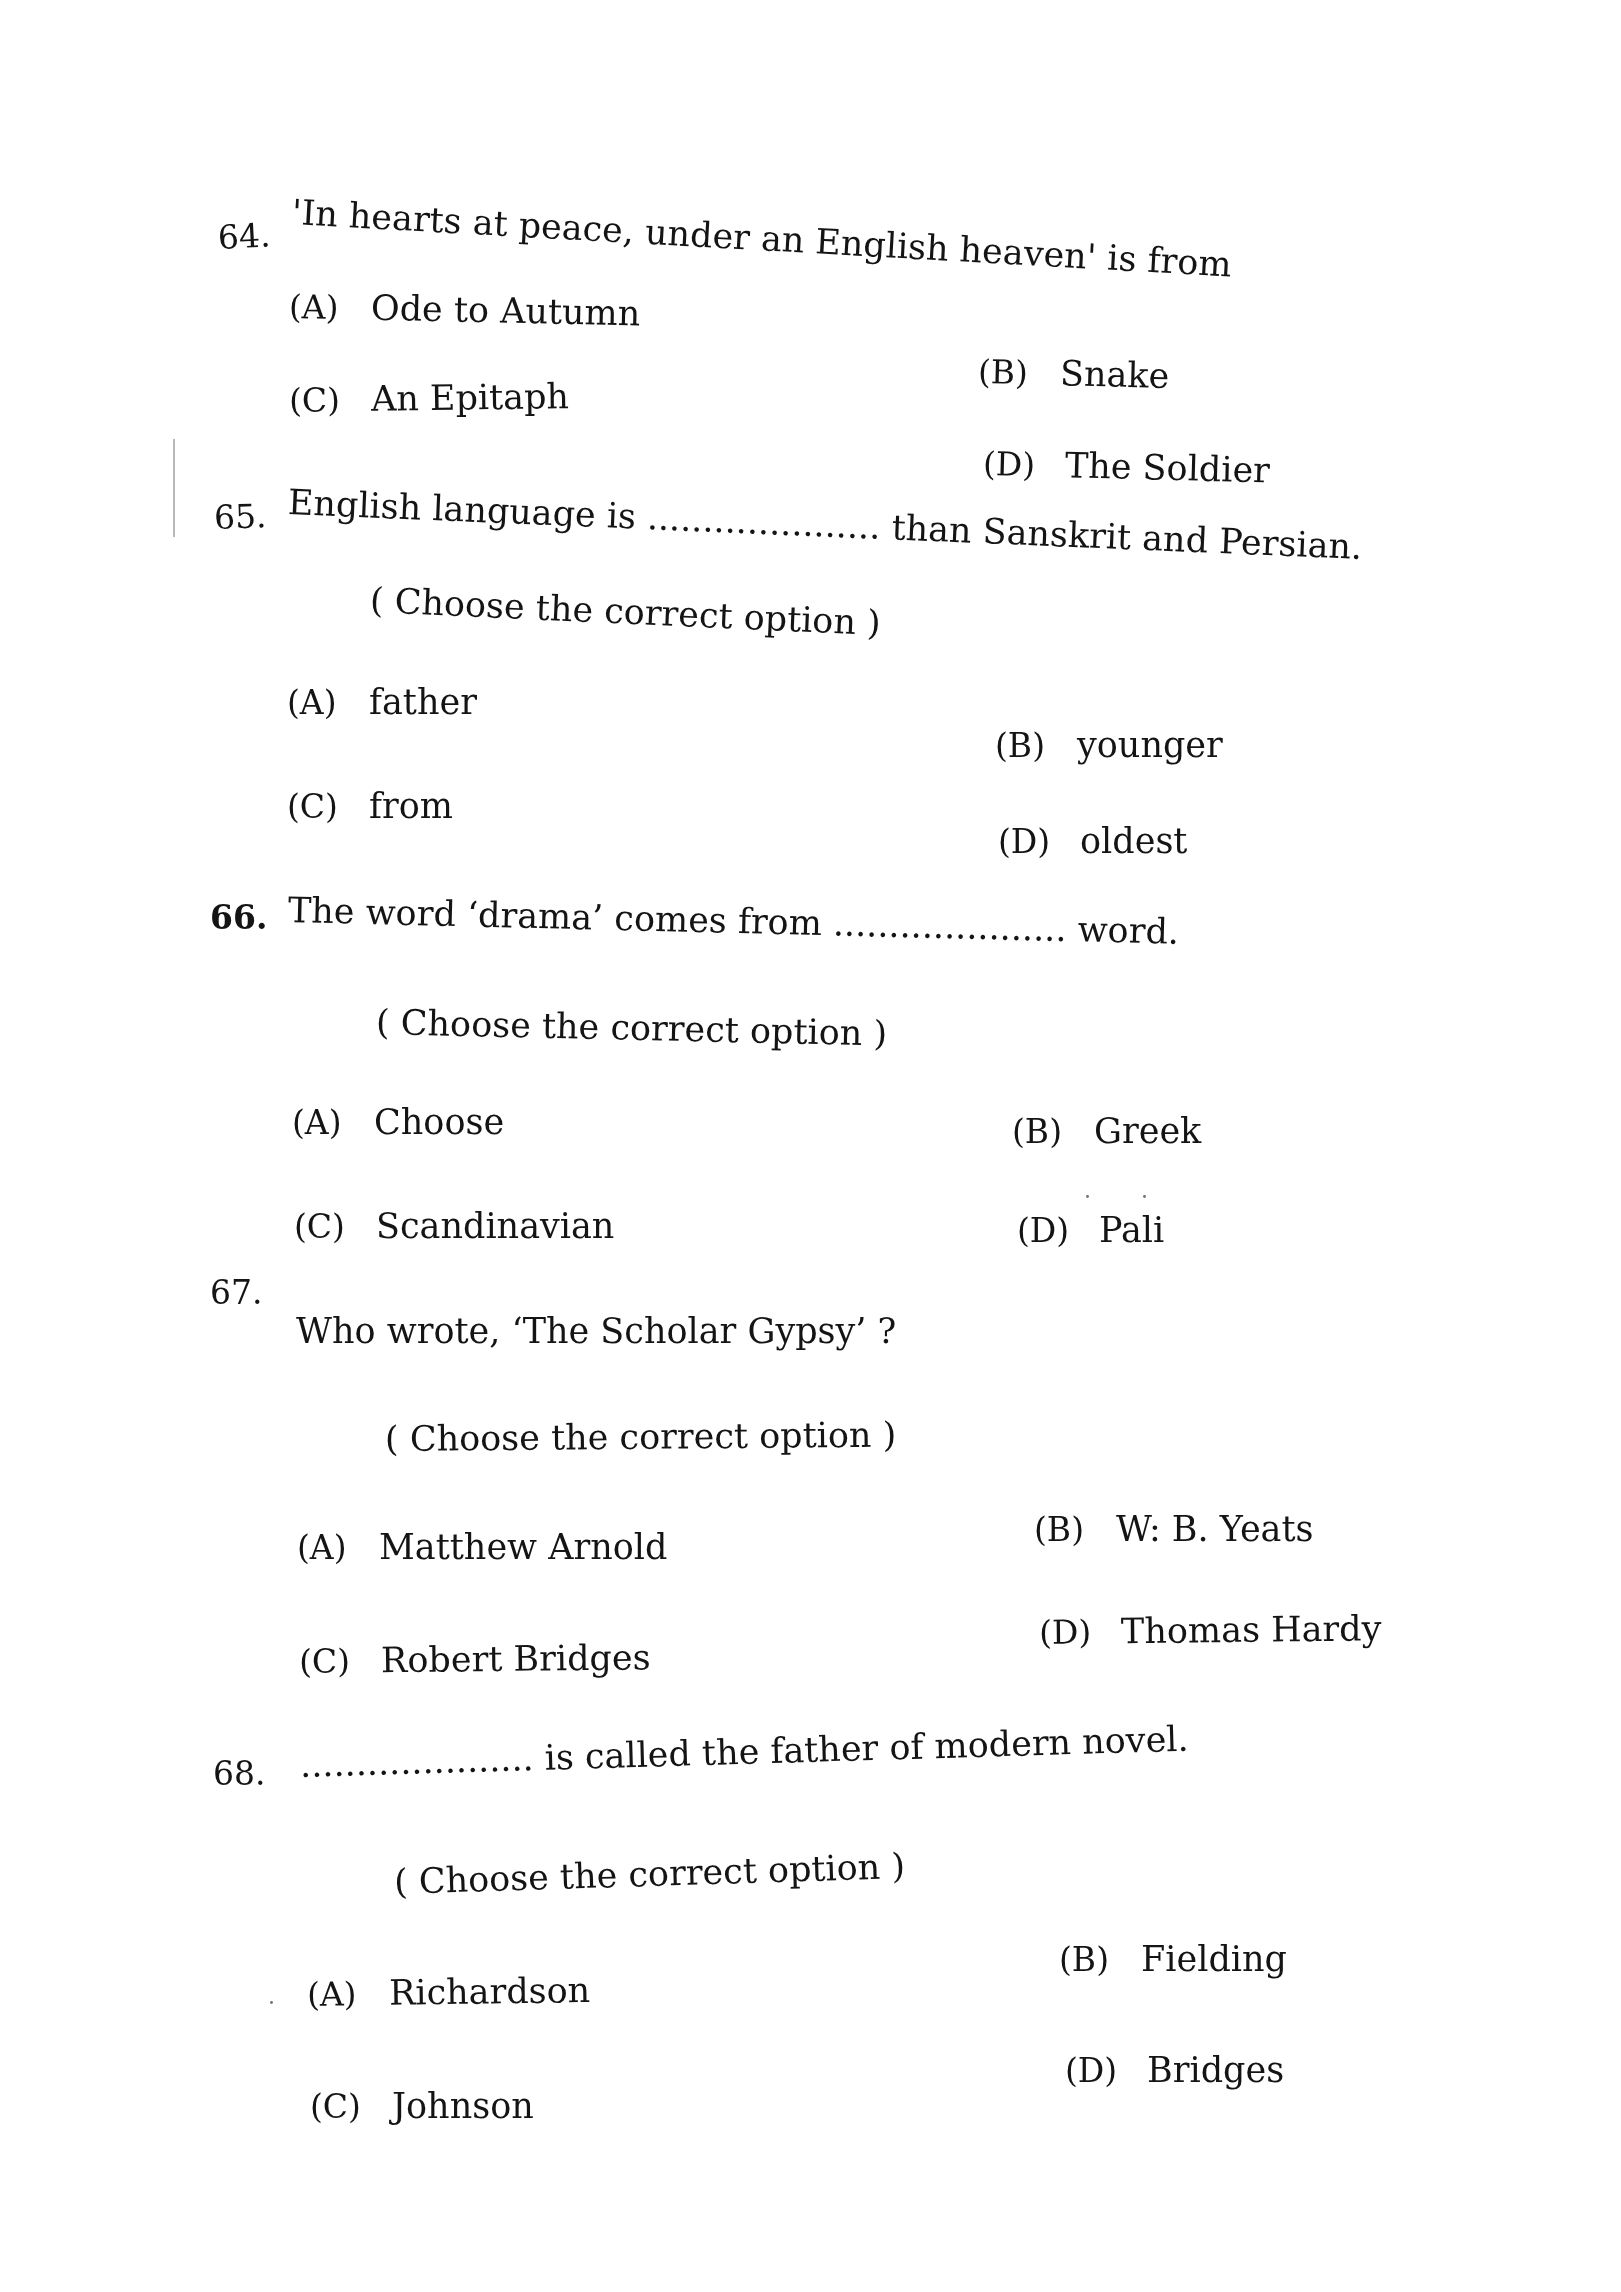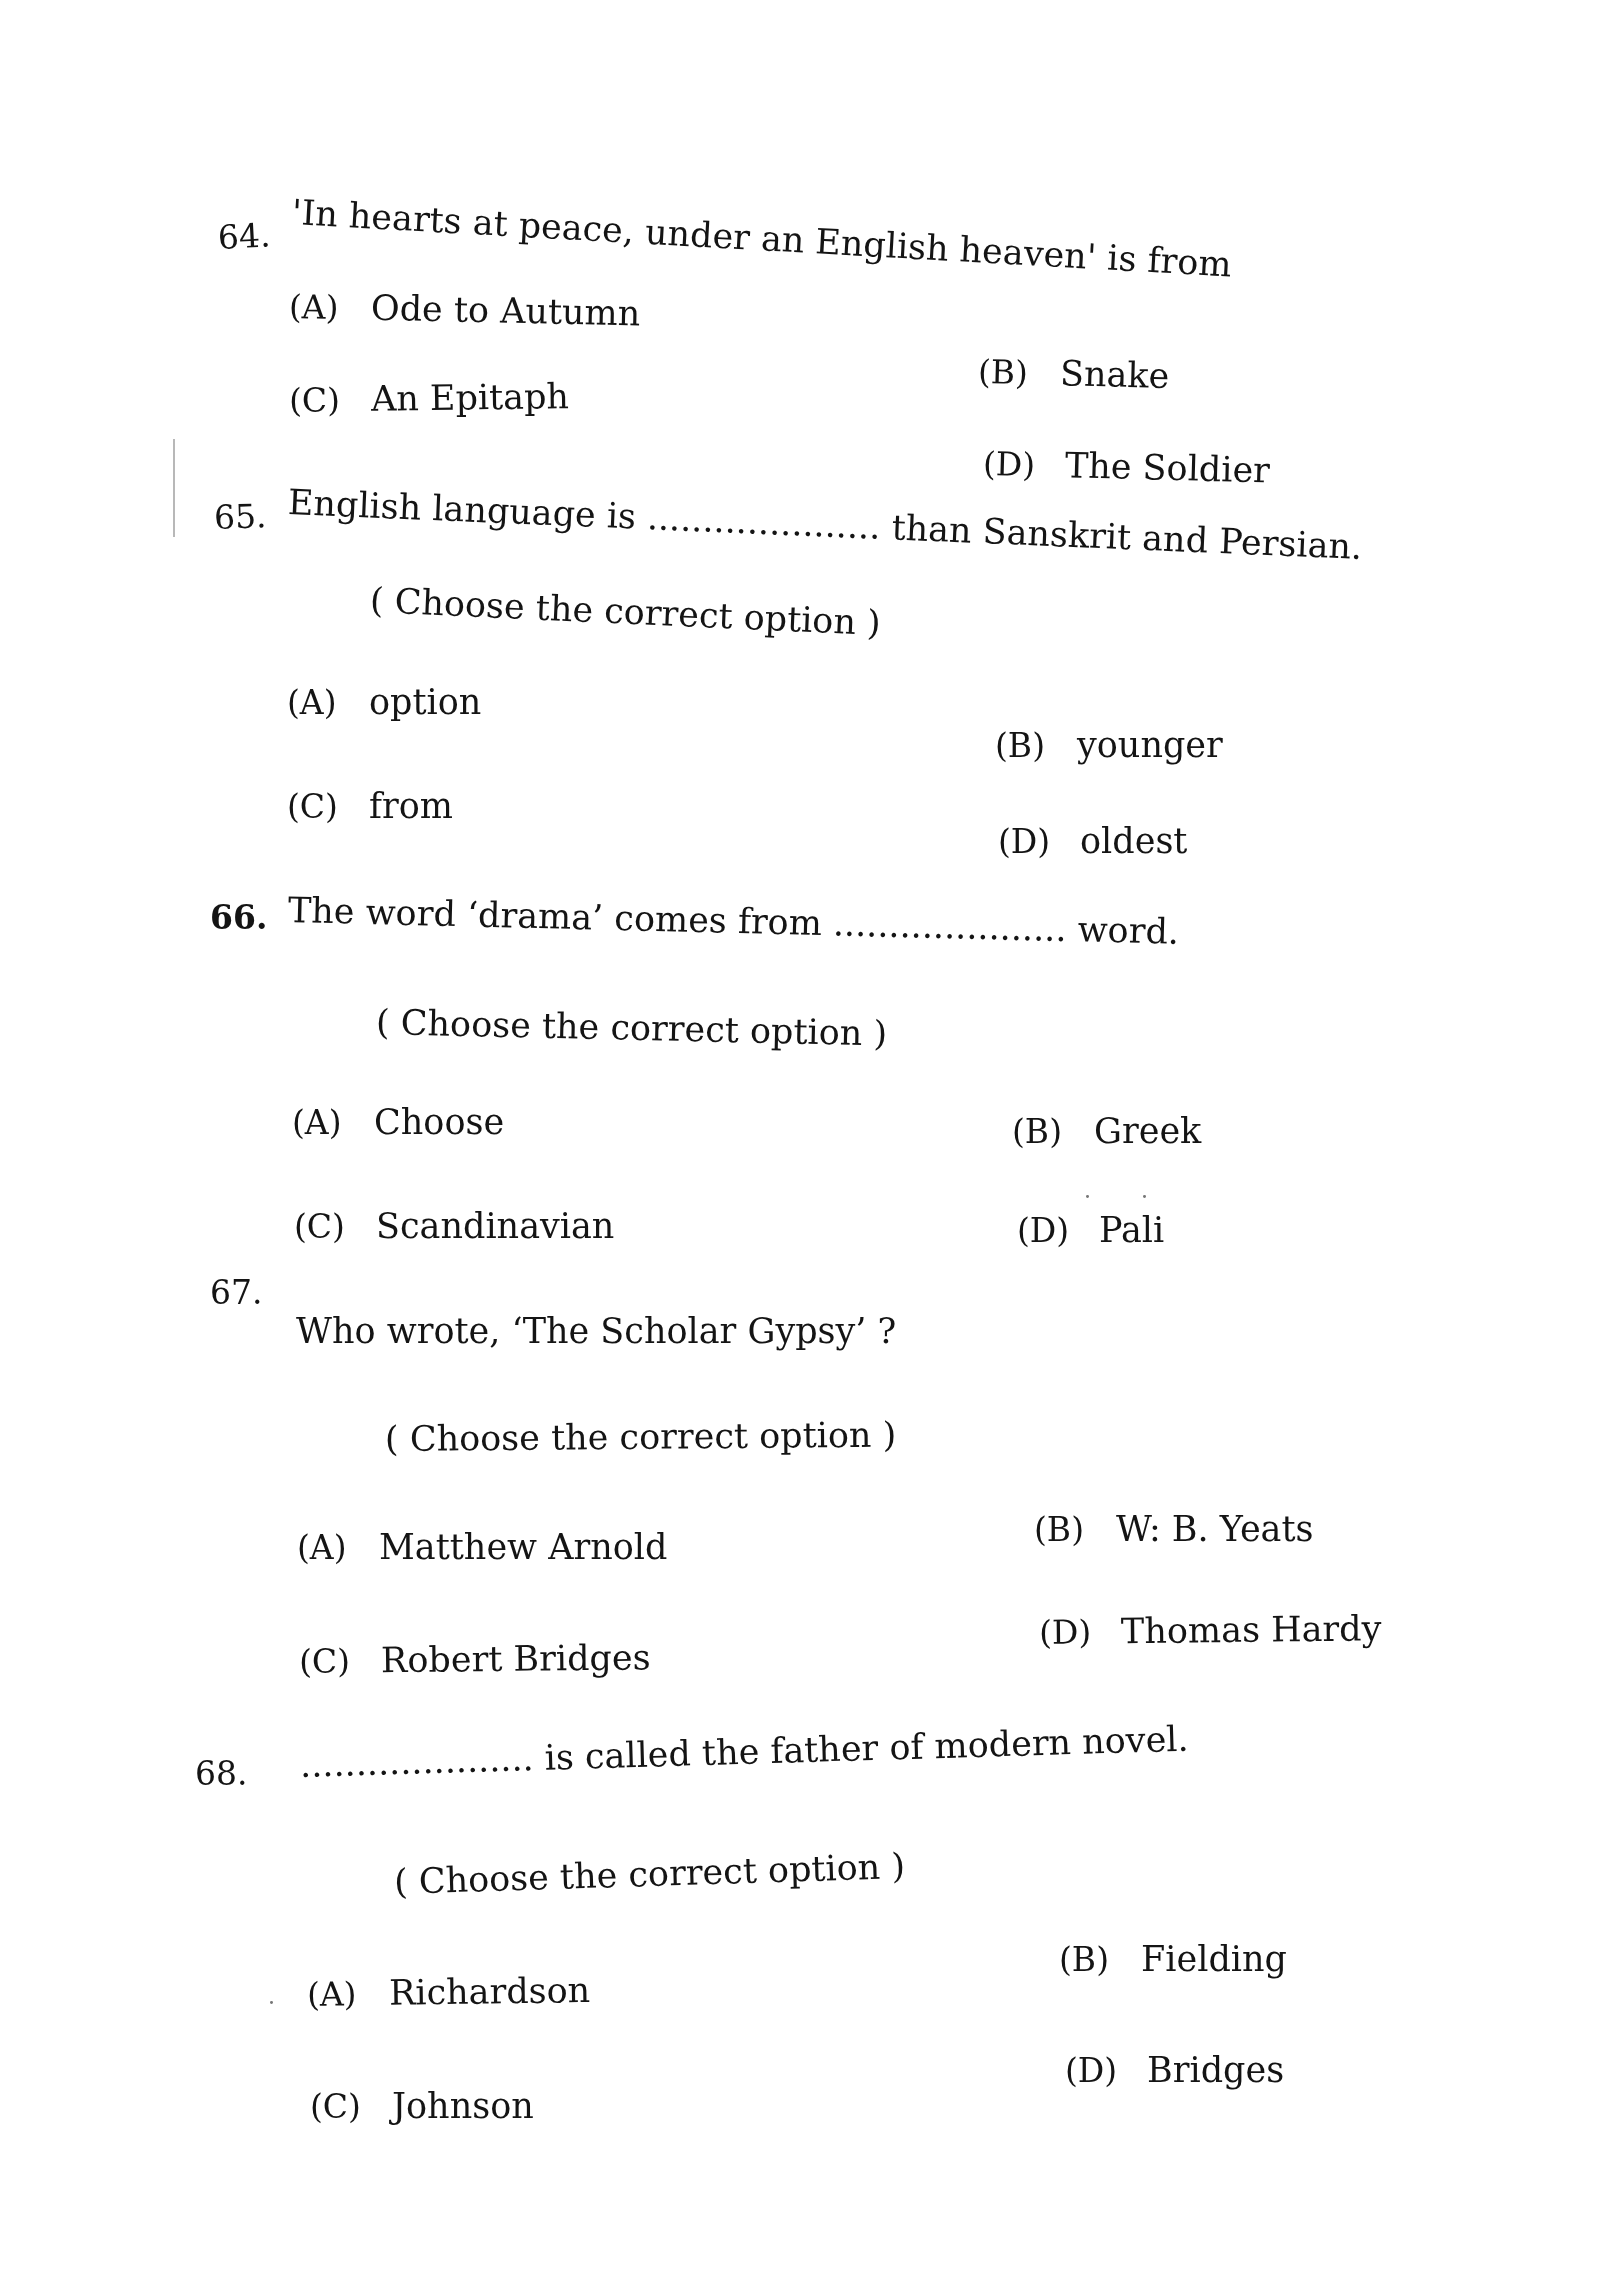--- a/index.html
+++ b/index.html
@@ -39,21 +39,21 @@
 </div>
 
 <div class="faint-line" style="left:173px; top:439px; height:98px;"></div>
 
 <div>
   <span class="abs qnum" style="left:214px; top:498px; transform:rotate(-2deg);">65.</span>
   <span class="abs qtext" style="left:288px; top:482px; transform:rotate(2.4deg);">English language is ..................... than Sanskrit and Persian.</span>
   <span class="abs hint" style="left:370px; top:580px; transform:rotate(2.6deg);">( Choose the correct option )</span>
   <div class="abs opt" style="left:287px; top:682px;">
     <span class="lbl">(A)</span>
-    <span>option</span>
+    <span>father</span>
   </div>
   <div class="abs opt" style="left:995px; top:725px;">
     <span class="lbl">(B)</span>
     <span>younger</span>
   </div>
   <div class="abs opt" style="left:287px; top:786px;">
     <span class="lbl">(C)</span>
     <span>from</span>
   </div>
   <div class="abs opt" style="left:998px; top:821px;">
@@ -103,21 +103,21 @@
     <span class="lbl">(C)</span>
     <span>Robert Bridges</span>
   </div>
   <div class="abs opt" style="left:1039px; top:1612px; transform:rotate(-0.6deg);">
     <span class="lbl">(D)</span>
     <span>Thomas Hardy</span>
   </div>
 </div>
 
 <div>
-  <span class="abs qnum" style="left:195px; top:1754px;">68.</span>
+  <span class="abs qnum" style="left:213px; top:1754px;">68.</span>
   <span class="abs qtext" style="left:300px; top:1745px; transform:rotate(-1.7deg);">..................... is called the father of modern novel.</span>
   <span class="abs hint" style="left:394px; top:1862px; transform:rotate(-1.8deg);">( Choose the correct option )</span>
   <div class="abs opt" style="left:307px; top:1974px; transform:rotate(-0.8deg);">
     <span class="lbl">(A)</span>
     <span>Richardson</span>
   </div>
   <div class="abs opt" style="left:1059px; top:1939px;">
     <span class="lbl">(B)</span>
     <span>Fielding</span>
   </div>

